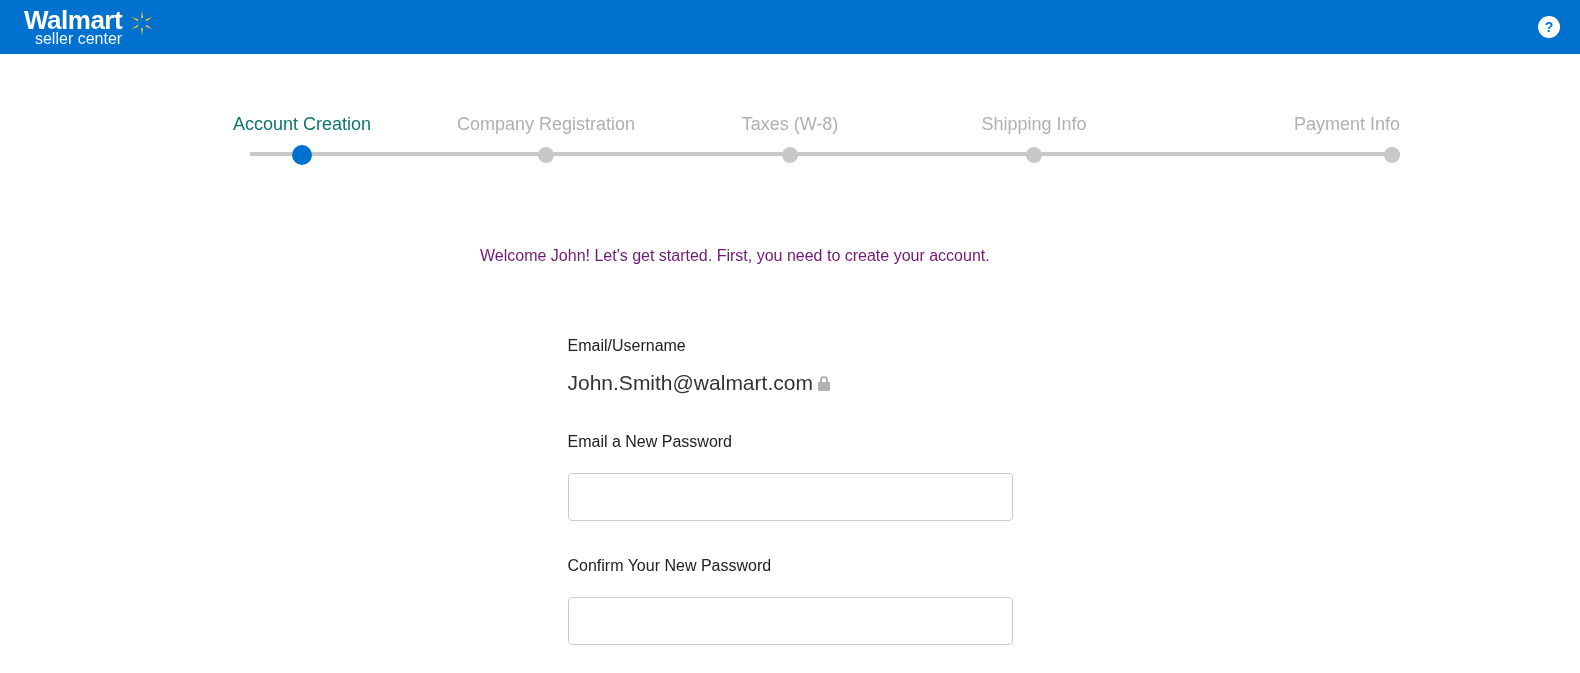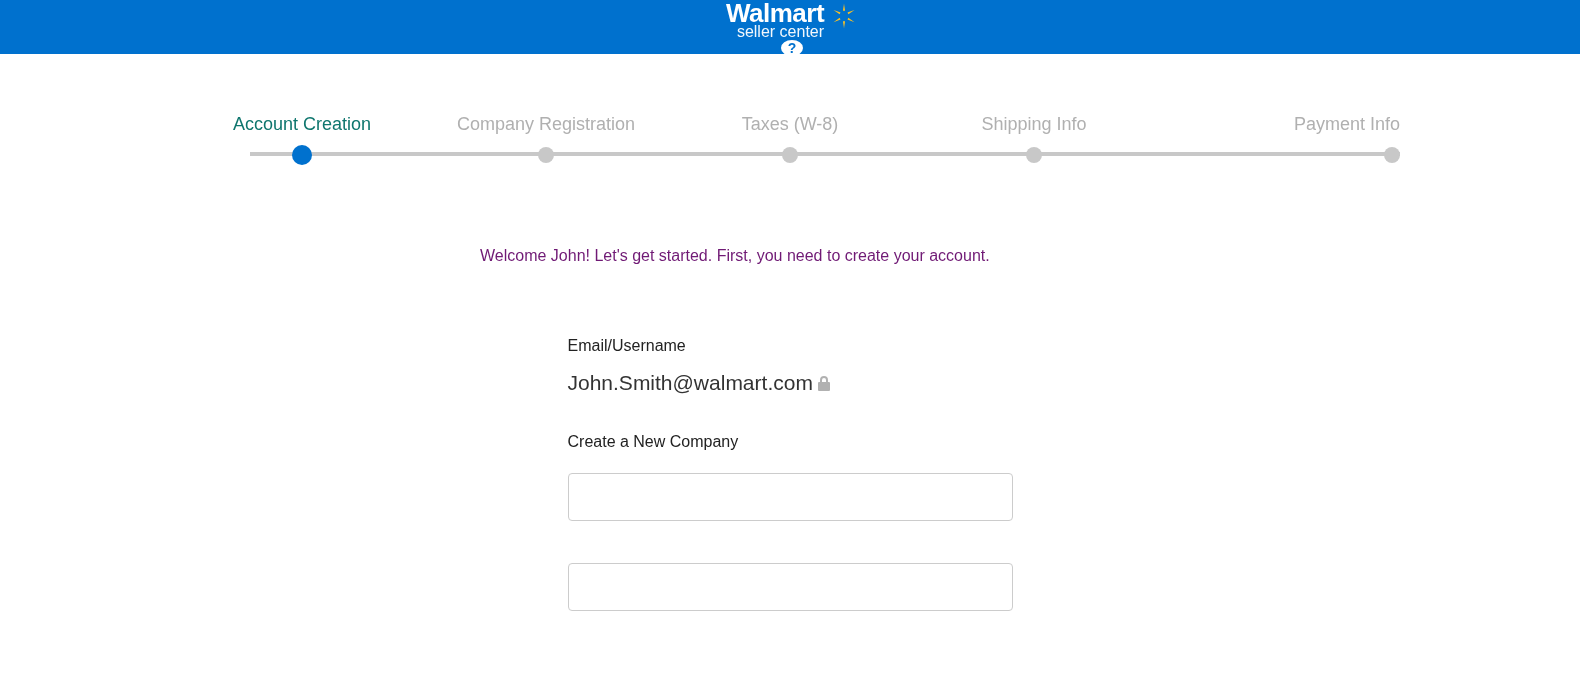--- a/index.html
+++ b/index.html
@@ -14,21 +14,20 @@
       height: 673px;
       overflow: hidden;
     }
     .header {
       background: #0071ce;
       height: 54px;
       display: flex;
       align-items: center;
       justify-content: space-between;
       padding: 0 20px 0 24px;
-      flex-direction: column;
     }
     .logo-wrap {
       display: flex;
       align-items: flex-start;
       gap: 6px;
     }
     .logo-text {
       display: flex;
       flex-direction: column;
       line-height: 1;
@@ -221,21 +220,22 @@
       <span class="field-label">Email/Username</span>
       <div class="readonly-value">
         <span>John.Smith@walmart.com</span>
         <svg class="lock-icon" viewBox="0 0 14 16">
           <path fill="#666" d="M11 7V5a4 4 0 0 0-8 0v2H2a1 1 0 0 0-1 1v7a1 1 0 0 0 1 1h10a1 1 0 0 0 1-1V8a1 1 0 0 0-1-1h-1zM5 5a2 2 0 0 1 4 0v2H5V5z"></path>
         </svg>
       </div>
     </div>
 
     <div class="field-group">
-      <span class="field-label">Create a New Company</span>
+      <span class="field-label">Email a New Password</span>
       <input type="password" class="text-input" style="">
     </div>
 
     <div class="field-group">
+      <span class="field-label">Confirm Your New Password</span>
       <input type="password" class="text-input" style="">
     </div>
   </div>
 </div>
 
 </body></html>

